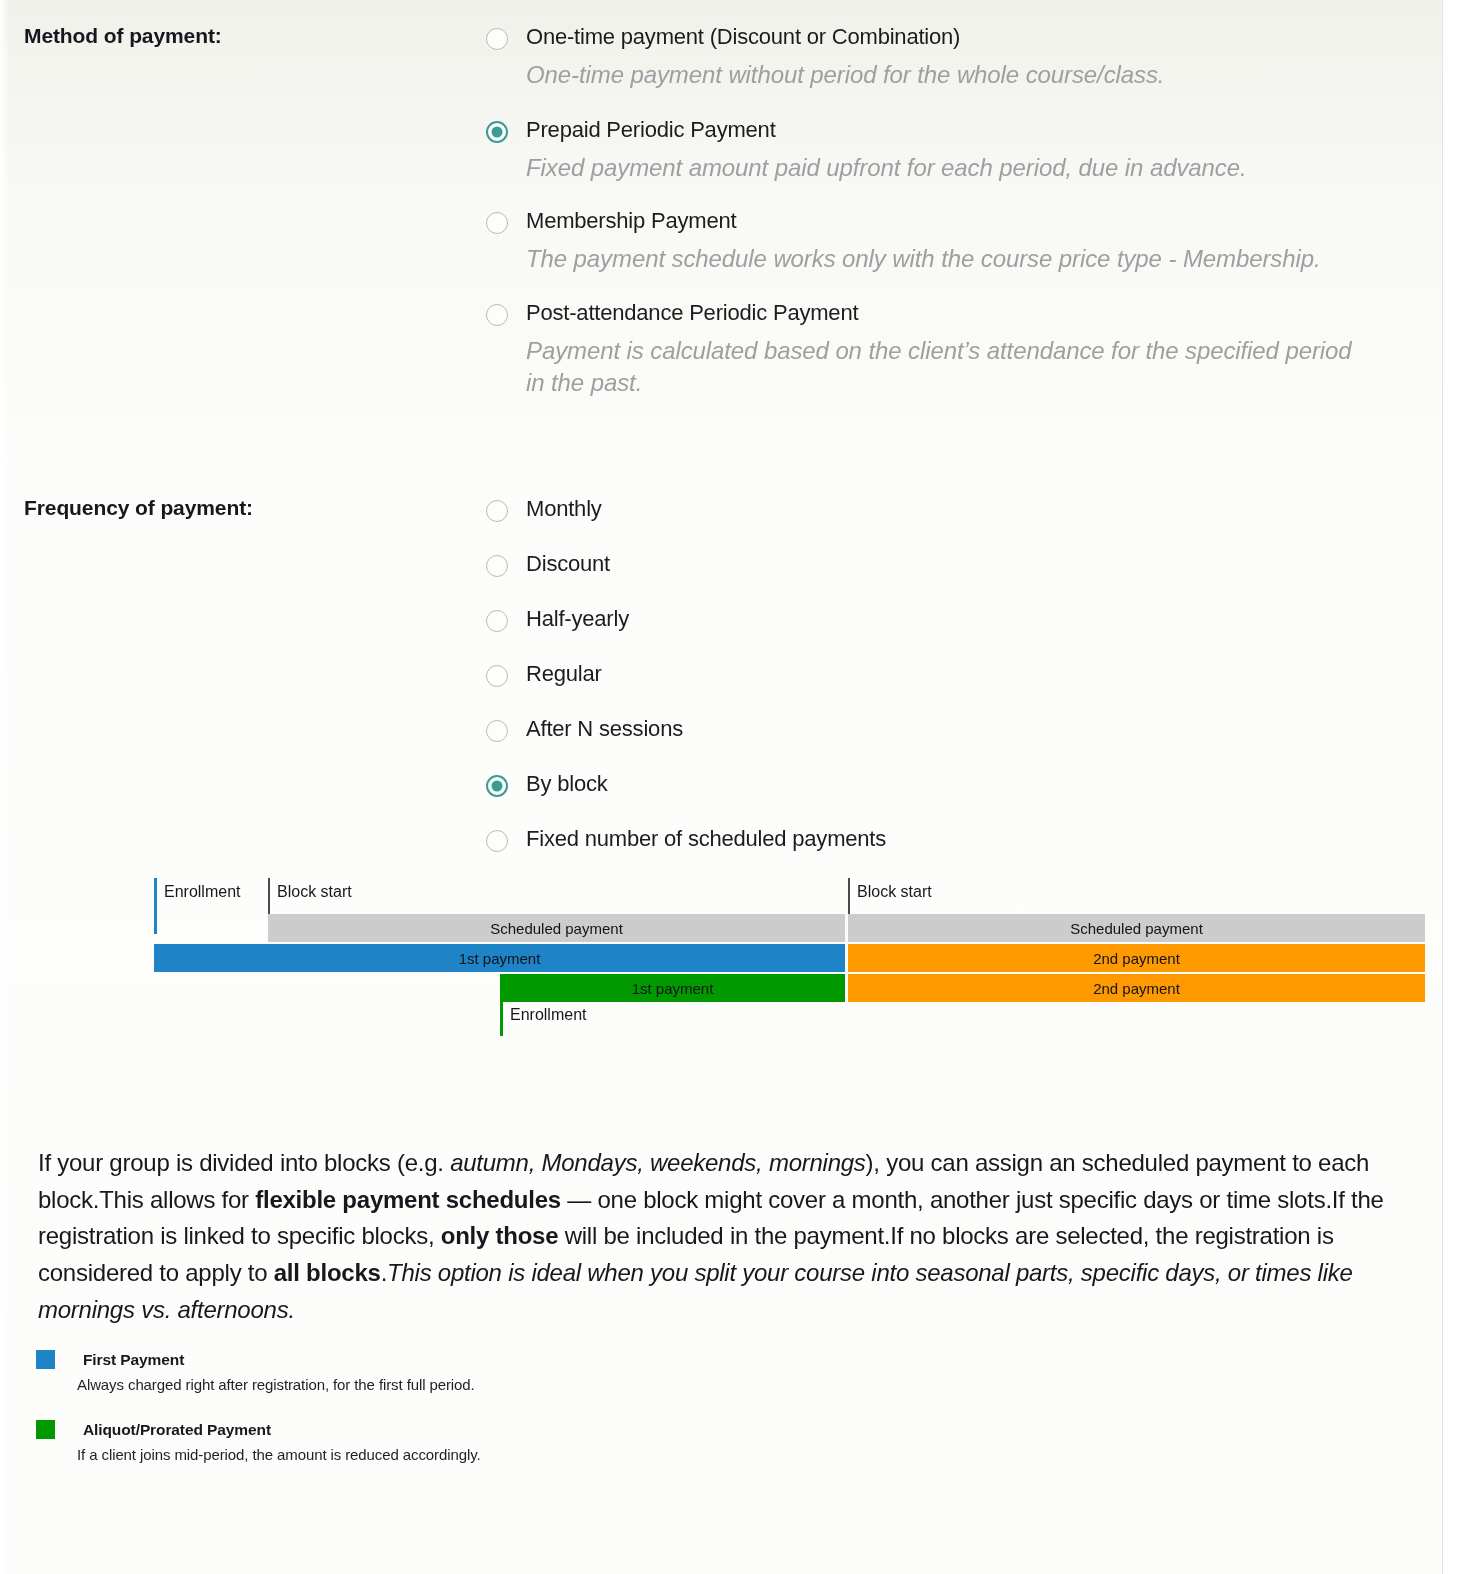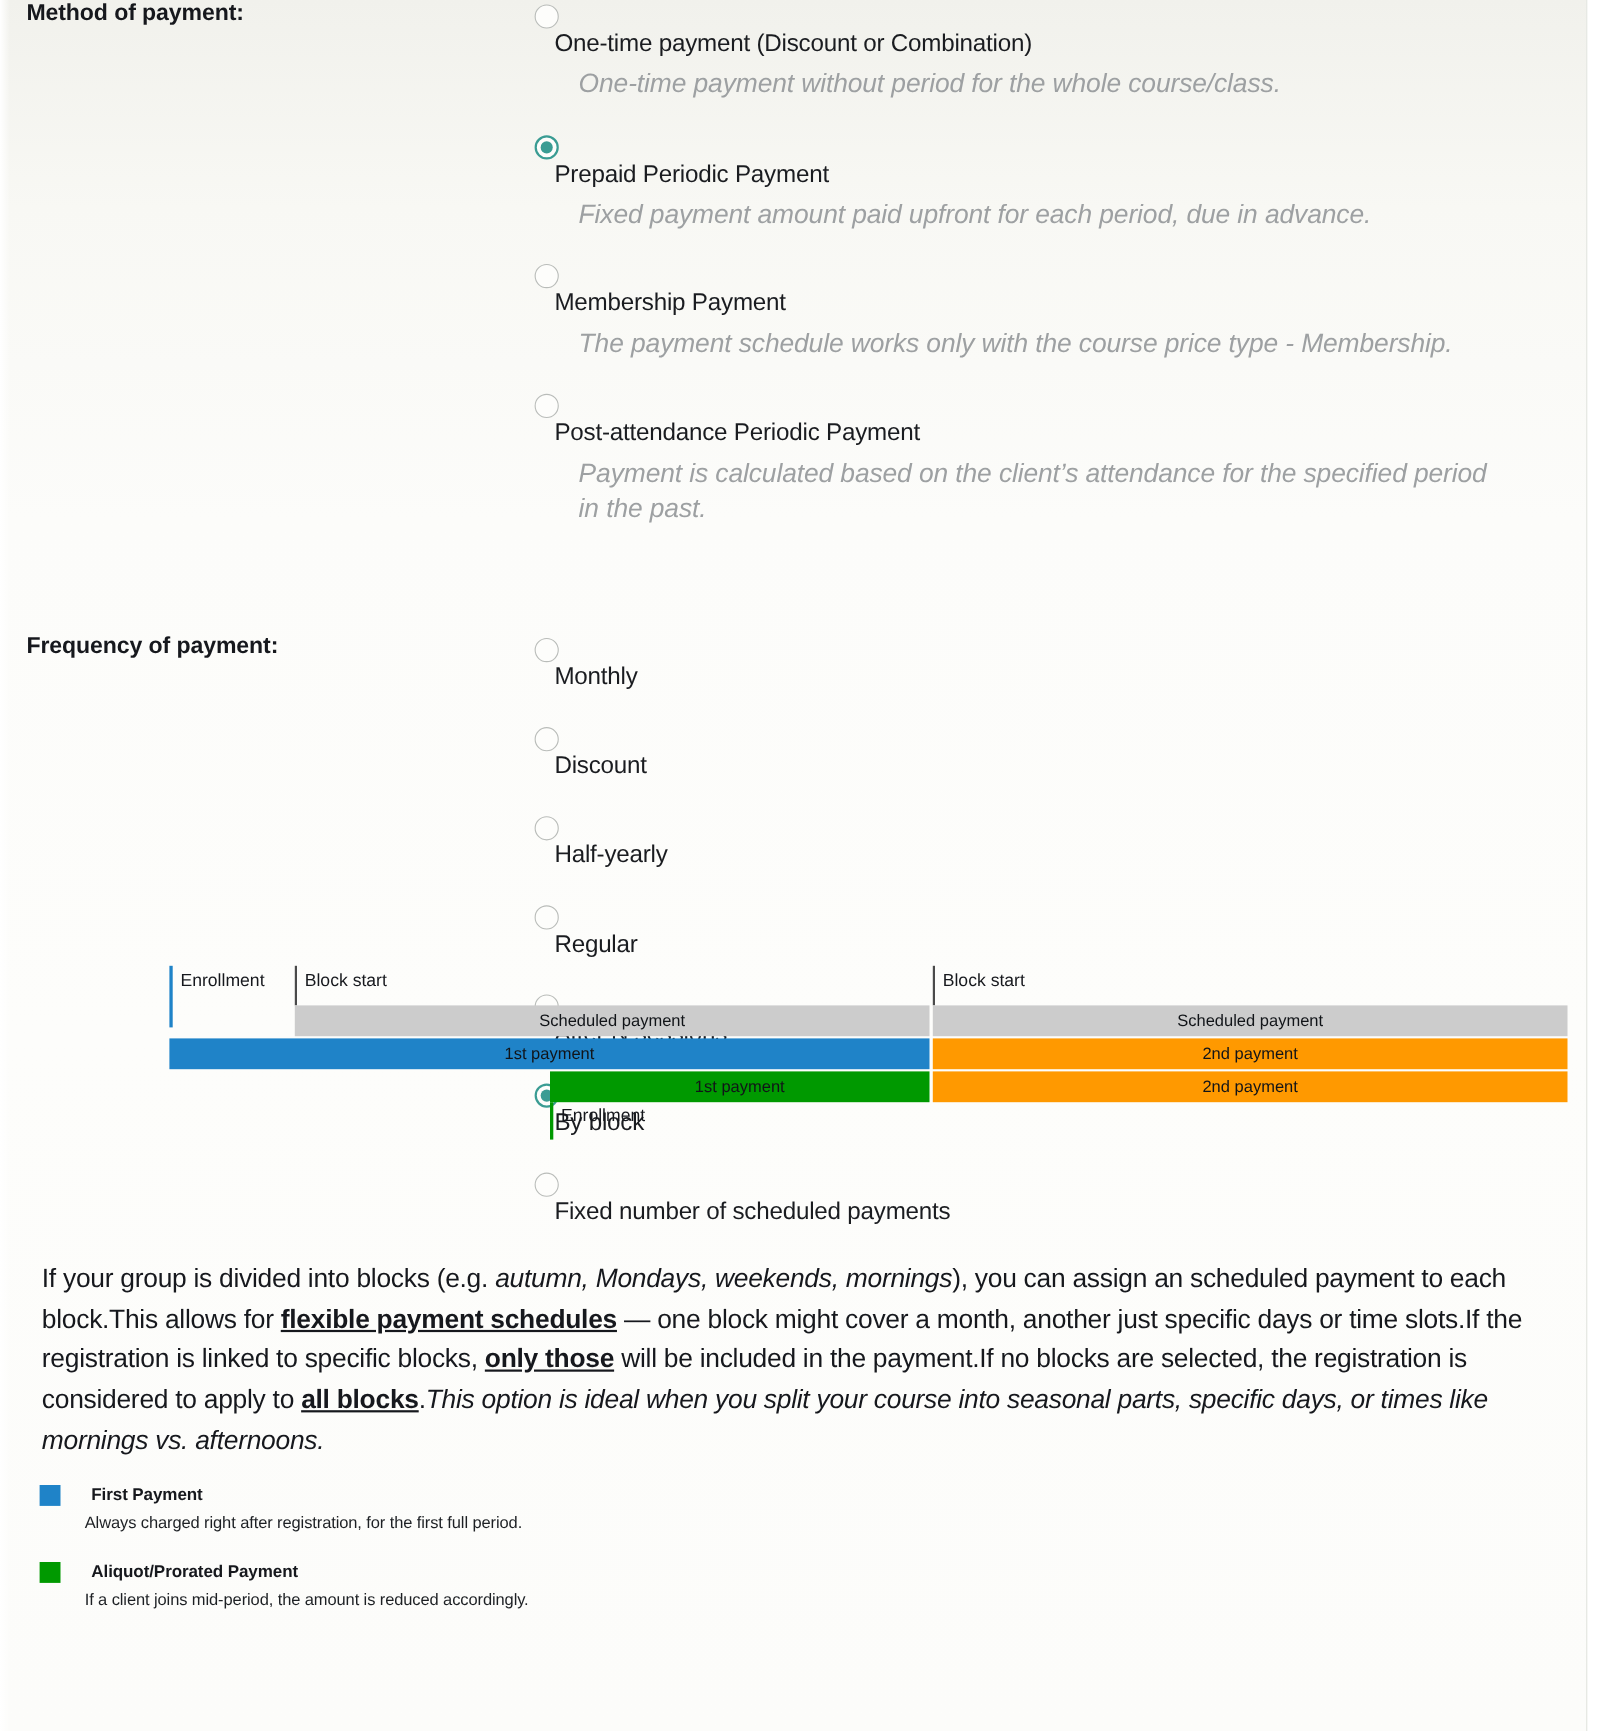--- a/index.html
+++ b/index.html
@@ -30,21 +30,21 @@
     padding-left:24px;
     box-sizing:border-box;
     font-size:21px;
     font-weight:bold;
     color:#16181d;
     letter-spacing:-0.1px;
   }
   .options{ flex:1; }
 
   .opt{ margin-bottom:0; }
-  .opt-main{ display:flex; align-items:flex-start;flex-direction:column; }
+  .opt-main{ display:flex; align-items:flex-start; }
   .radio{
     width:22px;height:22px;border-radius:50%;
     border:1.6px solid #b9bcb9;
     background:#fdfdfb;
     box-sizing:border-box;
     flex:0 0 auto;
     margin-top:4px;
     position:relative;
   }
   .radio.checked{ border-color:#3a9c93; border-width:2px;}
@@ -90,21 +90,21 @@
 
   
   .para{
     position:absolute;
     left:38px;top:1145px;width:1390px;
     font-size:24px;
     line-height:1.53;
     color:#16181d;
     letter-spacing:-0.25px;
   }
-  .para b{ font-weight:bold;text-decoration:underline; }
+  .para b{ font-weight:bold; }
   .para i{ font-style:italic; }
 
   
   .legend{ position:absolute; left:36px; top:1350px; width:900px; }
   .lg-item{ margin-bottom:27px; }
   .lg-head{ display:flex; align-items:center; }
   .lg-swatch{ width:19px;height:19px;flex:0 0 auto; }
   .lg-title{
     font-size:15.5px;font-weight:bold;color:#16181d;
     margin-left:28px;letter-spacing:-0.1px;
@@ -112,21 +112,21 @@
   .lg-desc{
     font-size:15px;color:#1d2024;
     margin:7px 0 0 41px;letter-spacing:-0.1px;
   }
 </style>
 </head>
 <body>
 
 <div class="page">
 
-  <div class="form-row" style="">
+  <div class="form-row" style="padding-top:24px;">
     <div class="row-label">Method of payment:</div>
     <div class="options">
 
       <div class="opt">
         <div class="opt-main">
           <span class="radio"></span>
           <span class="opt-label">One-time payment (Discount or Combination)</span>
         </div>
         <div class="opt-desc">One-time payment without period for the whole course/class.</div>
       </div>

